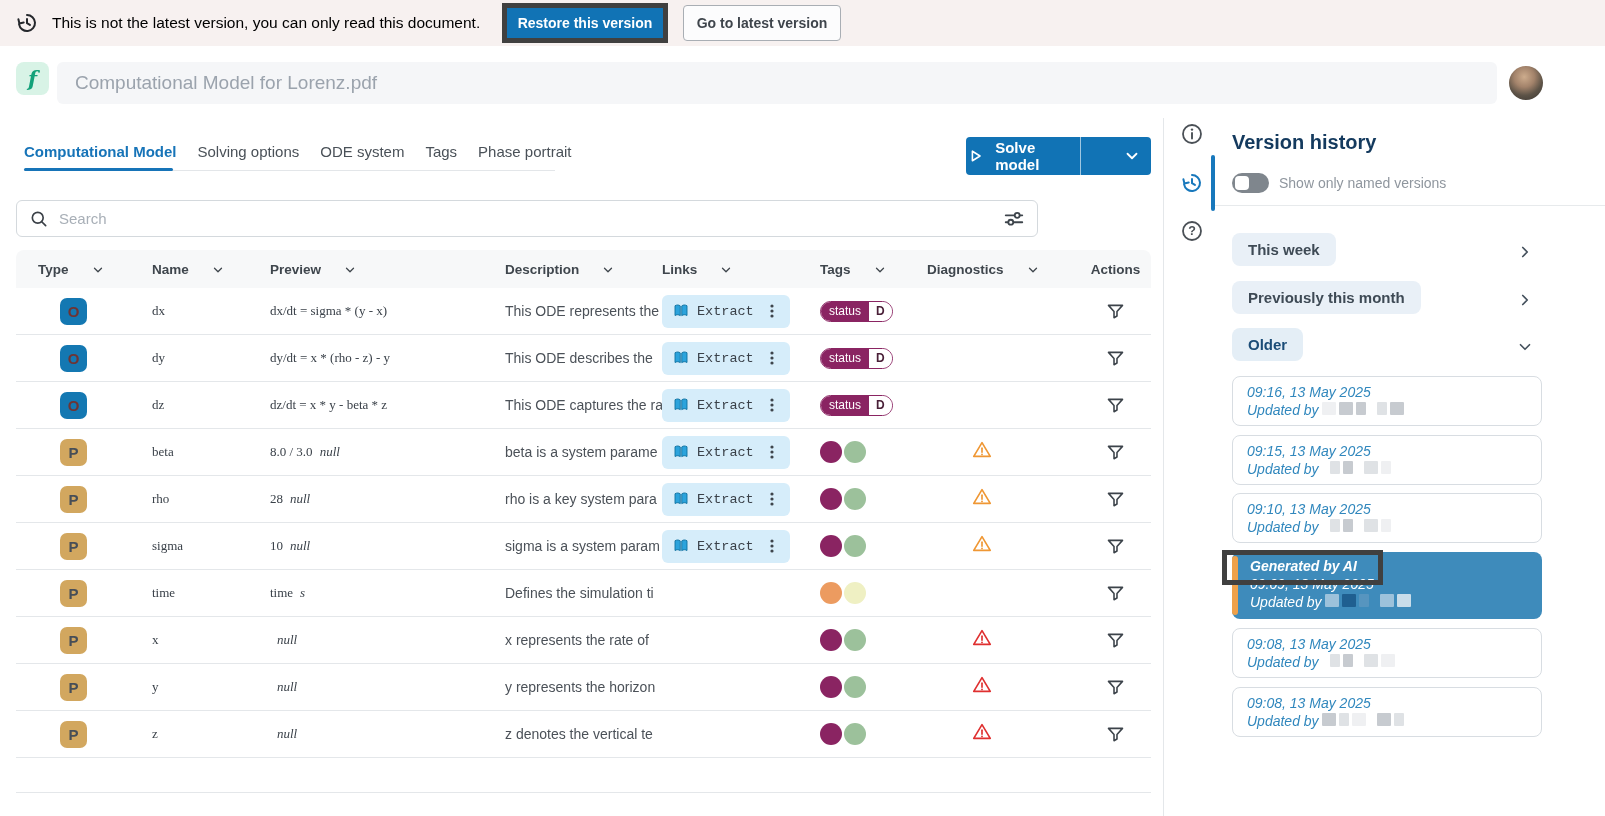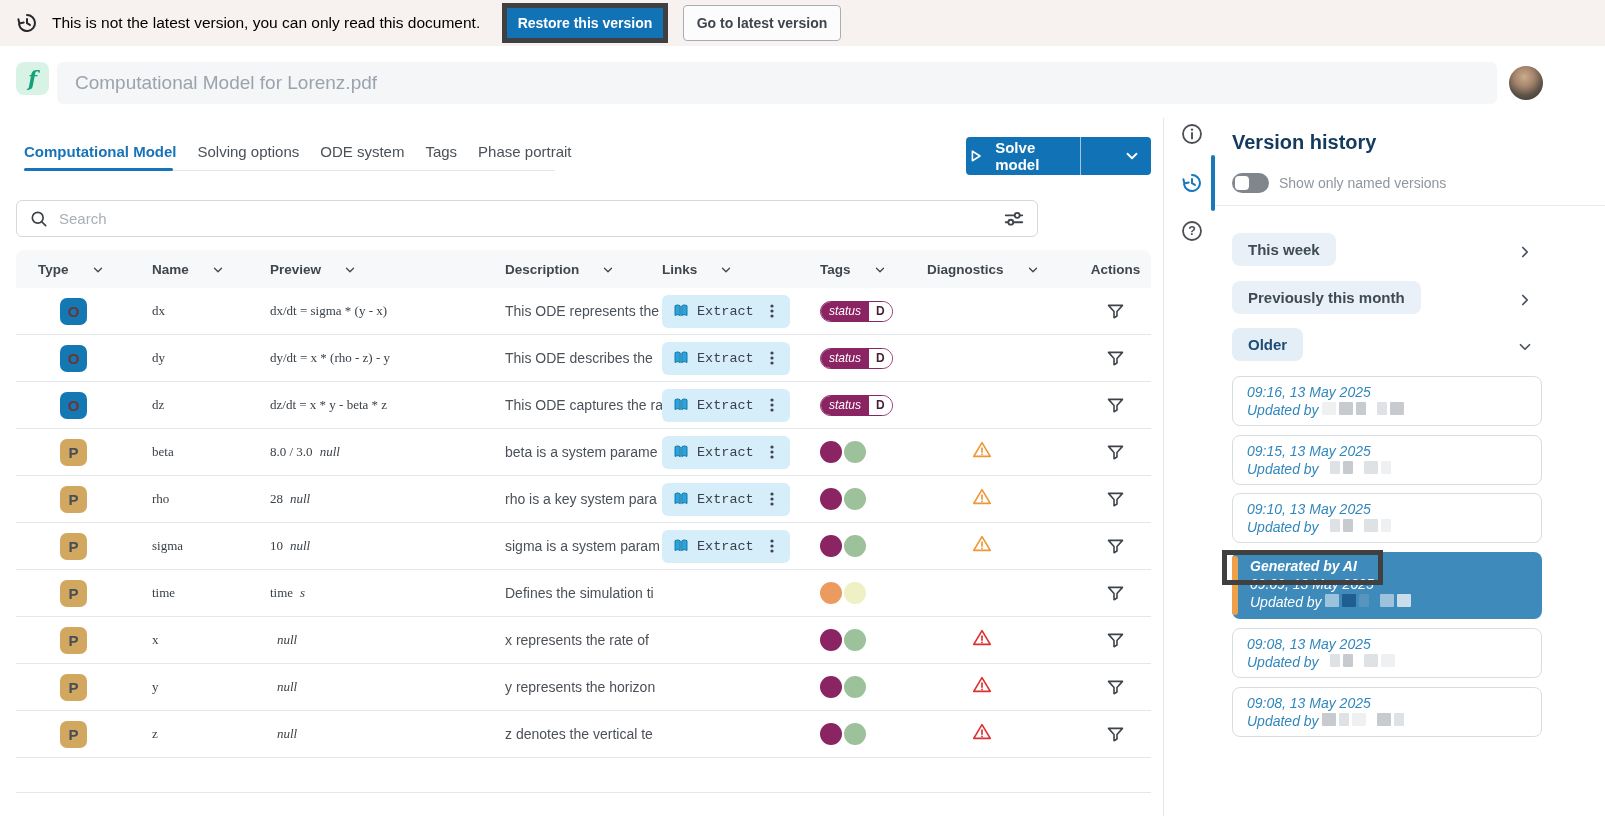--- a/index.html
+++ b/index.html
@@ -51,21 +51,21 @@
   .pi.gap { margin-left:7px; }
   .c-type { padding-left:22px; }
   .badge { width:27px; height:27px; border-radius:7px; display:flex; align-items:center; justify-content:center; font-weight:700; font-size:15px; }
   .badge.o { background:#1478B2; color:#6E3434; }
   .badge.p { background:#D2A75F; color:#474E57; }
   .c-desc { font-size:14px; color:#4B5158; white-space:nowrap; overflow:hidden; }
   .chip { display:inline-flex; align-items:center; height:33px; background:#D6EDFA; border-radius:6px; padding:0 6px 0 10px; border:none; cursor:pointer; font-family:Liberation Mono, monospace; }
   .chip-label { font-size:13.5px; color:#3A4149; margin:0 6px 0 7px; }
   .dotmenu { display:flex; align-items:center; padding:4px 5px; cursor:pointer; background:none; border:none; }
   .tagpill { display:inline-flex; height:21px; border:1.5px solid #8A2462; border-radius:11px; overflow:hidden; align-items:stretch; }
-  .tagpill .seg1 { background:#8A2462; color:#fff; font-size:12px; padding:0 8px; display:flex; align-items:center;font-style:italic; }
+  .tagpill .seg1 { background:#8A2462; color:#fff; font-size:12px; padding:0 8px; display:flex; align-items:center; }
   .tagpill .seg2 { background:#fff; color:#4A2038; font-size:12px; font-weight:600; padding:0 7px; display:flex; align-items:center; }
   .dots { display:flex; align-items:center; }
   .dot { width:22px; height:22px; border-radius:50%; margin-right:2px; }
   .c-diag { padding-left:44px; }
   .diag.warn { color:#EF9734; }
   .diag.err  { color:#DF3030; }
   .c-act { display:flex; justify-content:center; }
   .iconbtn { background:none; border:none; cursor:pointer; display:flex; align-items:center; padding:2px; }
 
   

